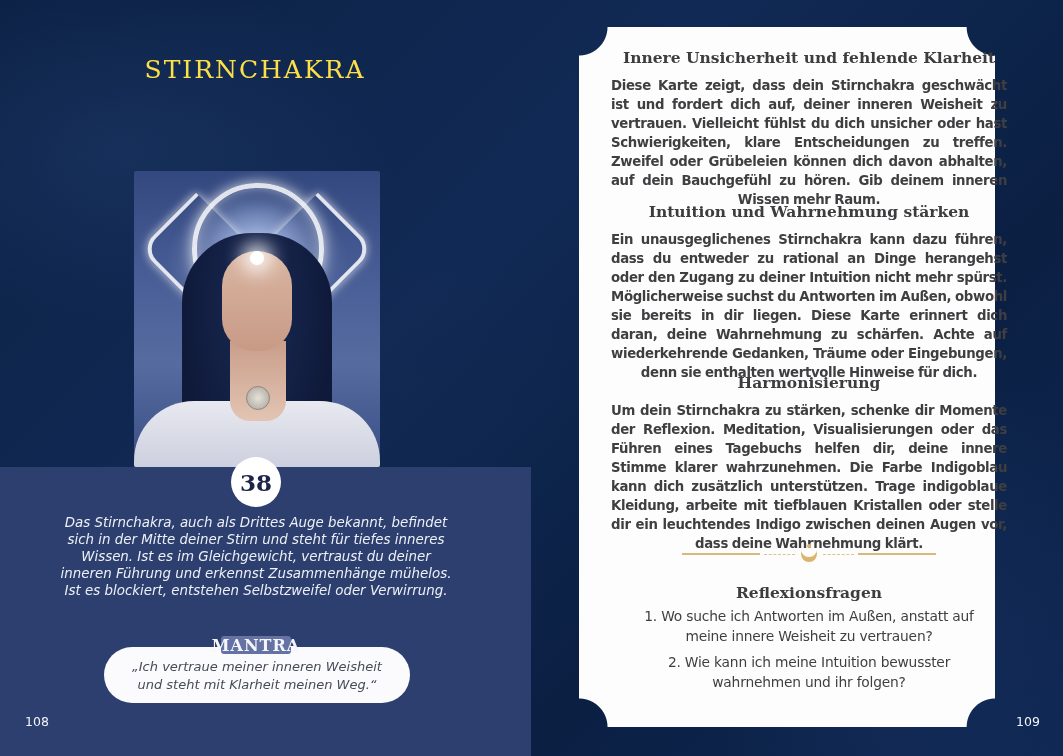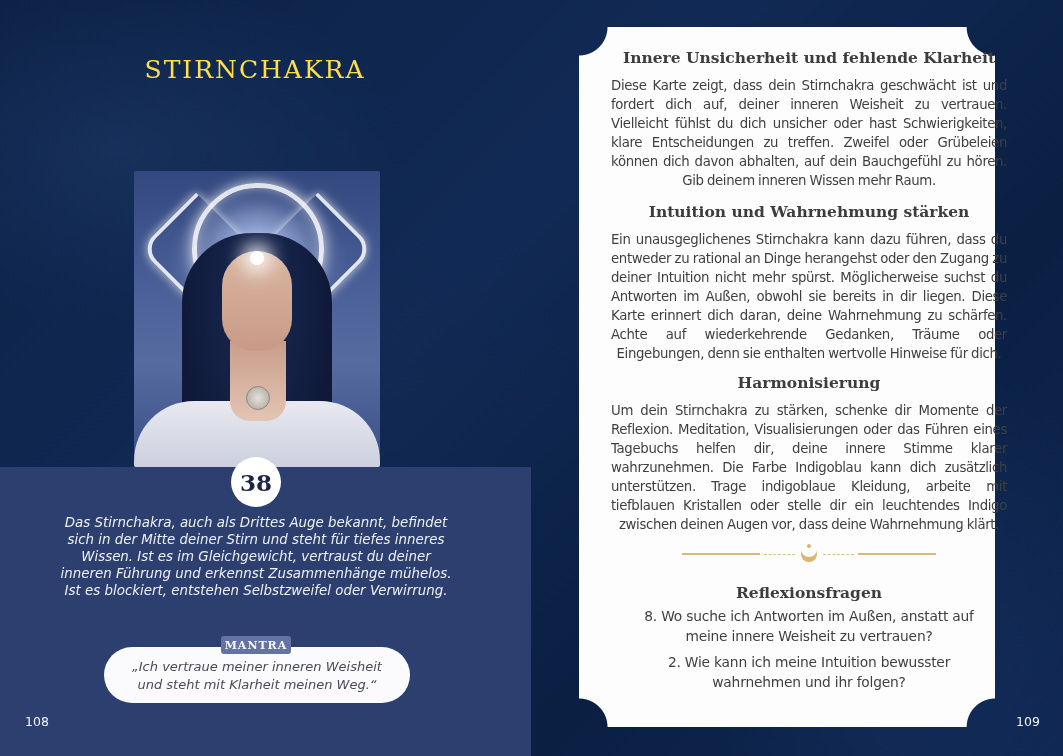--- a/index.html
+++ b/index.html
@@ -96,21 +96,21 @@
   .mantra-box {
     position: absolute; left: 104px; top: 647px; width: 306px; height: 56px;
     background: #fbfbfd; border-radius: 28px;
     display: flex; align-items: center; justify-content: center; text-align: center;
     font-family: "DejaVu Sans", sans-serif; font-style: italic; font-size: 13px;
     line-height: 18.5px; color: #474b58; padding-top: 2px;
   }
   .mantra-label {
     position: absolute; left: 221px; top: 636px; width: 70px; height: 18px;
     background: #6472a4; color: #f5f6fb; border-radius: 3px; z-index: 2;
-    font-family: "DejaVu Serif", serif; font-weight: bold; font-size: 11px; letter-spacing: 1px;
+    font-family: "DejaVu Serif", serif; font-weight: bold; font-size: 16px; letter-spacing: 1px;
     display: flex; align-items: center; justify-content: center;
   }
   .page-num-left {
     position: absolute; left: 25px; top: 714px;
     font-family: "DejaVu Sans", sans-serif; font-size: 12.5px; color: #f2f4f9;
   }
 
   
   .right-card {
     position: absolute; left: 579px; top: 27px; width: 416px; height: 700px;
@@ -121,21 +121,21 @@
       radial-gradient(circle at 100% 100%, transparent 28px, #fdfdfd 29px) bottom right / 51% 51% no-repeat;
   }
   .section { position: absolute; left: 0; width: 460px; text-align: center; }
   .section-heading {
     font-family: "DejaVu Serif", serif; font-size: 15.5px; color: #3d3d40;
     margin-bottom: 4px;
   }
   .section-body {
     width: 396px; margin: 9px auto; text-align: justify; text-align-last: center;
     font-family: "DejaVu Sans", sans-serif; font-size: 13.3px; line-height: 19px;
-    color: #3f3f42; letter-spacing: -0.35px; word-spacing: -0.5px;
+    color: #3f3f42; letter-spacing: -0.35px; word-spacing: -0.5px; font-weight: bold;
   }
   .divider {
     position: absolute; left: 103px; top: 517px; width: 254px; height: 20px;
     display: flex; align-items: center; justify-content: center;
   }
   .divider .line { height: 2px; background: #d9b97a; width: 80px; }
   .divider .dots { height: 0; border-top: 1px dashed #ddc48f; width: 32px; margin: 0 4px; }
   .divider .moon {
     width: 16px; height: 16px; border-radius: 50%;
     box-shadow: inset 0 -5px 0 0 #dcb46e; margin: 0 2px; position: relative;
@@ -205,19 +205,19 @@
     <span class="line"></span>
     <span class="dots"></span>
     <span class="moon"></span>
     <span class="dots"></span>
     <span class="line"></span>
   </div>
 
   <div class="section" style="top:556px;">
     <h2 class="section-heading" style="margin-bottom:5px;">Reflexionsfragen</h2>
     <div class="questions">
-      <p class="q">8. Wo suche ich Antworten im Außen, anstatt auf meine innere Weisheit zu vertrauen?</p>
+      <p class="q">1. Wo suche ich Antworten im Außen, anstatt auf meine innere Weisheit zu vertrauen?</p>
       <p class="q">2. Wie kann ich meine Intuition bewusster wahrnehmen und ihr folgen?</p>
     </div>
   </div>
 </div>
 
 <div class="page-num-right">109</div>
 
 </body></html>

